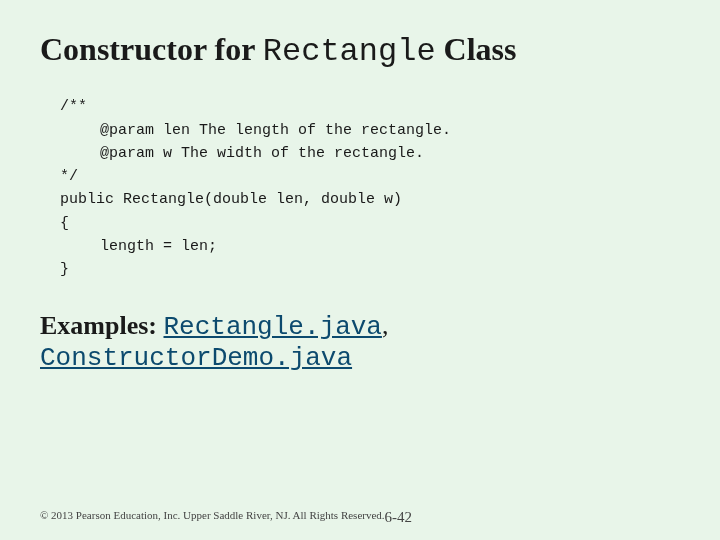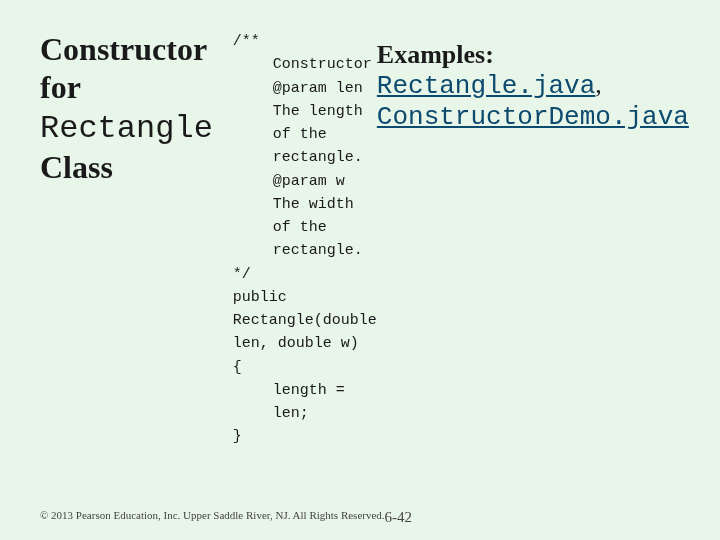--- a/index.html
+++ b/index.html
@@ -16,21 +16,21 @@
       overflow: hidden;
       position: relative;
     }
 
     .slide-container {
       width: 720px;
       height: 540px;
       background-color: #e8f5e9;
       padding: 30px 40px 20px 40px;
       display: flex;
-      flex-direction: row;
+      flex-direction: column;
       position: relative;
     }
 
     .title {
       font-size: 32px;
       font-weight: bold;
       color: #1a1a1a;
       margin-bottom: 24px;
       line-height: 1.2;
     }
@@ -94,21 +94,20 @@
 <body>
 
 <div class="slide-container">
 
   <div class="title">
     <span>Constructor for </span><span class="title-monospace">Rectangle</span><span> Class</span>
   </div>
 
   <div class="code-block">
     <div>/**</div>
-    <div class="code-indent1">Constructor</div>
     <div class="code-indent1">@param len The length of the rectangle.</div>
     <div class="code-indent1">@param w The width of the rectangle.</div>
     <div>*/</div>
     <div>public Rectangle(double len, double w)</div>
     <div>{</div>
     <div class="code-indent1">length = len;</div>
     <div>}</div>
   </div>
 
   <div class="examples-section">

